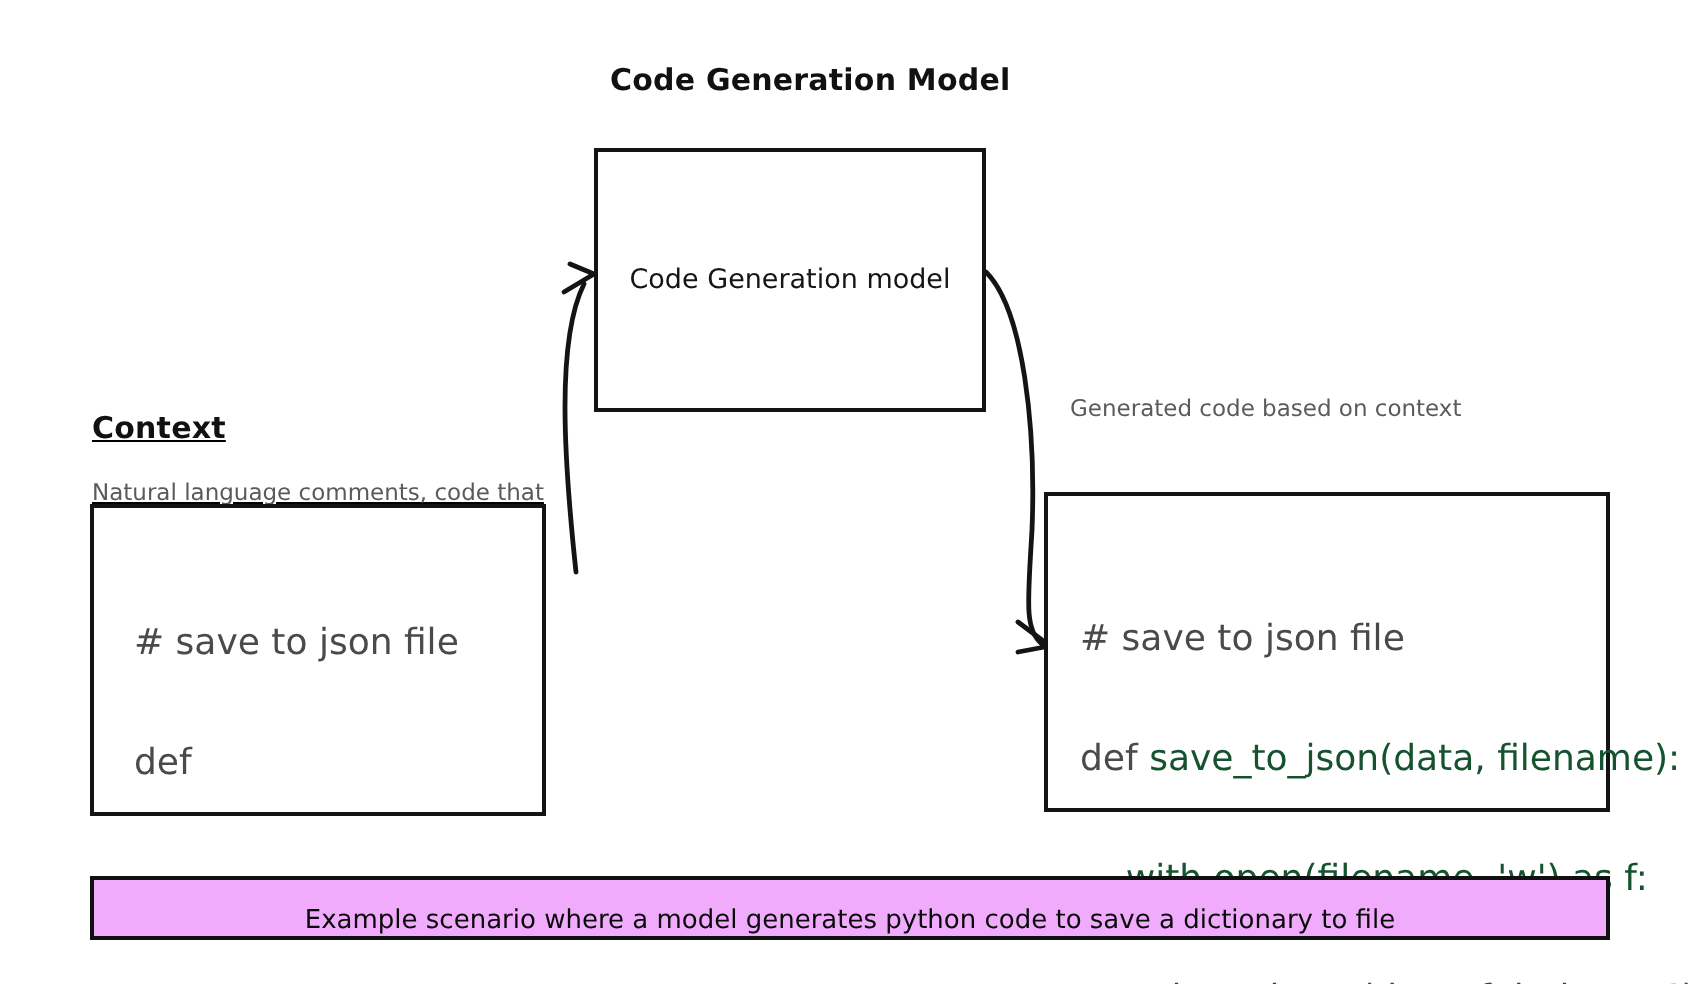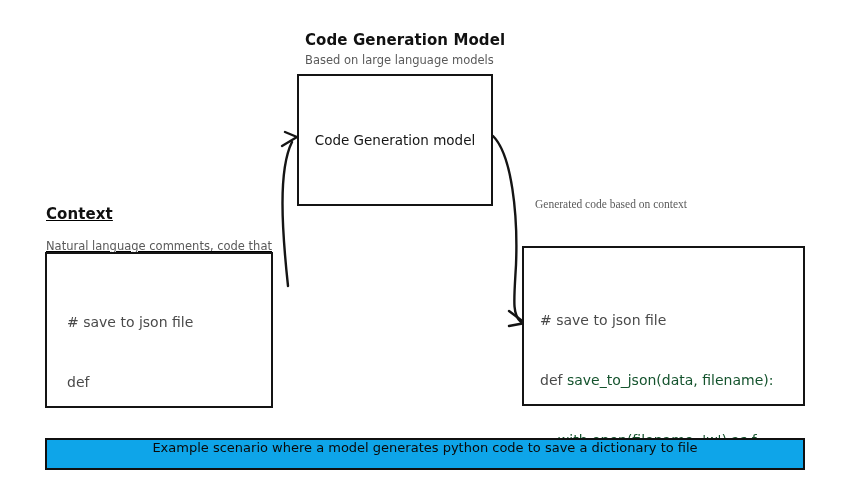--- a/index.html
+++ b/index.html
@@ -63,44 +63,44 @@
   }
   .code-box-right {
     left: 522px; top: 246px;
     width: 283px; height: 160px;
   }
 
   
   .code {
     position: absolute;
     font-family: "DejaVu Sans", sans-serif;
-    font-size: 14px;
+    font-size: 18px;
     line-height: 20px;
     white-space: pre;
   }
   .code-left {
     left: 20px; top: 18px;
     color: #4a4a4a;
   }
   .code-right {
     left: 16px; top: 22px;
   }
   .code-ctx { color: #4a4a4a; }
   .code-gen { color: #14532d; font-weight: normal; }
   .code-line { display: block; }
 
   
   .caption-banner {
     left: 45px; top: 438px;
     width: 760px; height: 32px;
-    background: #0ea5e9;
+    background: #f0abfc;
     border: 2.5px solid #101010;
     box-sizing: border-box;
     display: flex;
-    align-items: flex-start;
+    align-items: flex-end;
     justify-content: center;
   }
   .caption-text {
     font-family: "DejaVu Sans", sans-serif;
     font-size: 13px;
     color: #0a0a0a;
     text-align: center;
     white-space: nowrap;
   }
 
@@ -125,42 +125,41 @@
     </g>
 
     <g>
       <path d="M 493 136 C 512 155 518 215 516 265 C 514 300 512 315 521 322" fill="none" stroke="#141414" stroke-width="2.4" stroke-linecap="round"></path>
       <path d="M 509 311 L 525 323 L 509 326" fill="none" stroke="#141414" stroke-width="2.4" stroke-linecap="round" stroke-linejoin="round"></path>
     </g>
   </svg>
 
   <div class="abs" style="left:305px; top:31px;">
     <div class="sec-title">Code Generation Model</div>
-    <div class="sec-sub" style="margin-top:4px;">Based on large language models</div>
   </div>
 
   <div class="abs box model-box">
     <div class="model-box-label">Code Generation model</div>
   </div>
 
   <div class="abs" style="left:46px; top:205px;text-decoration:underline;">
     <div class="sec-title">Context</div>
     <div class="sec-sub" style="margin-top:16px;">Natural language comments, code that
 serves to encode the users intent</div>
   </div>
 
   <div class="abs box code-box-left">
     <div class="code code-left">
       <span class="code-line"># save to json file</span>
       <span class="code-line">def</span>
     </div>
   </div>
 
   <div class="abs" style="left:535px; top:193px;">
-    <div class="sec-sub" style="margin-top:4px;font-family:Liberation Serif, serif;">Generated code based on context</div>
+    <div class="sec-sub" style="margin-top:4px;">Generated code based on context</div>
   </div>
 
   <div class="abs box code-box-right">
     <div class="code code-right">
       <span class="code-line code-ctx"># save to json file</span>
       <span class="code-line"><span class="code-ctx">def </span><span class="code-gen">save_to_json(data, filename):</span></span>
       <span class="code-line code-gen">    with open(filename, 'w') as f:</span>
       <span class="code-line code-gen">        json.dump(data, f, indent=4)</span>
     </div>
   </div>

